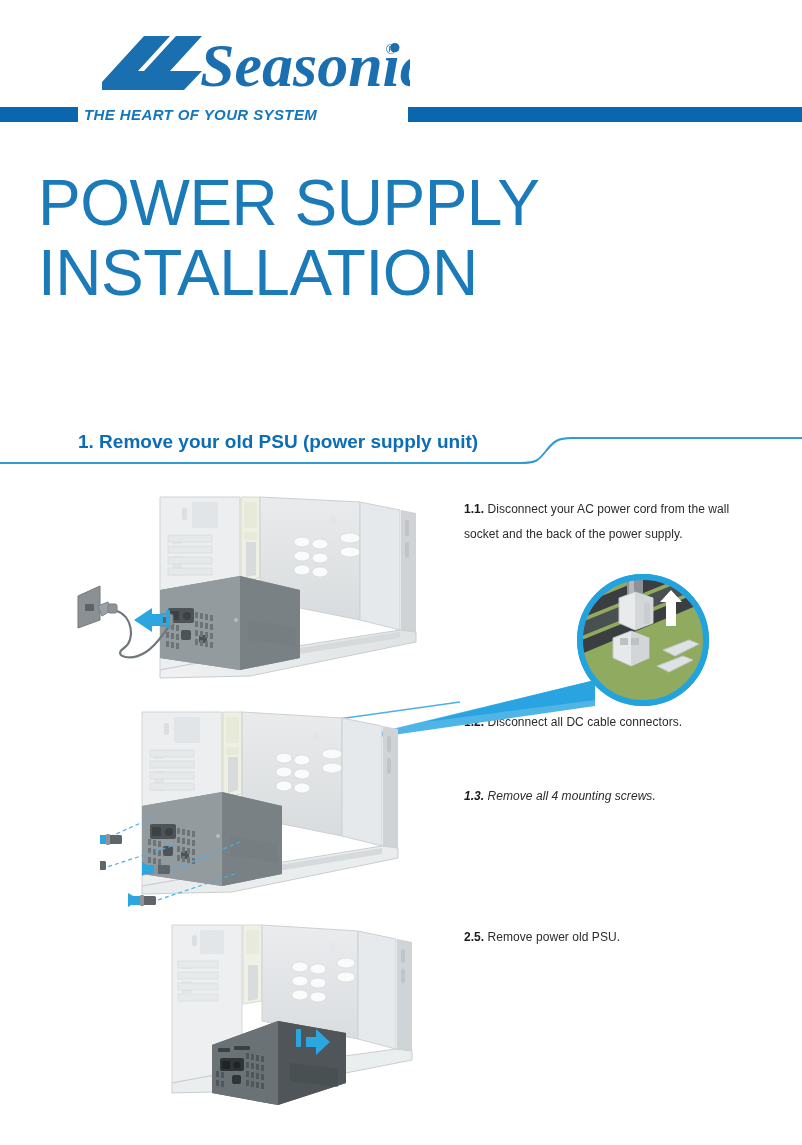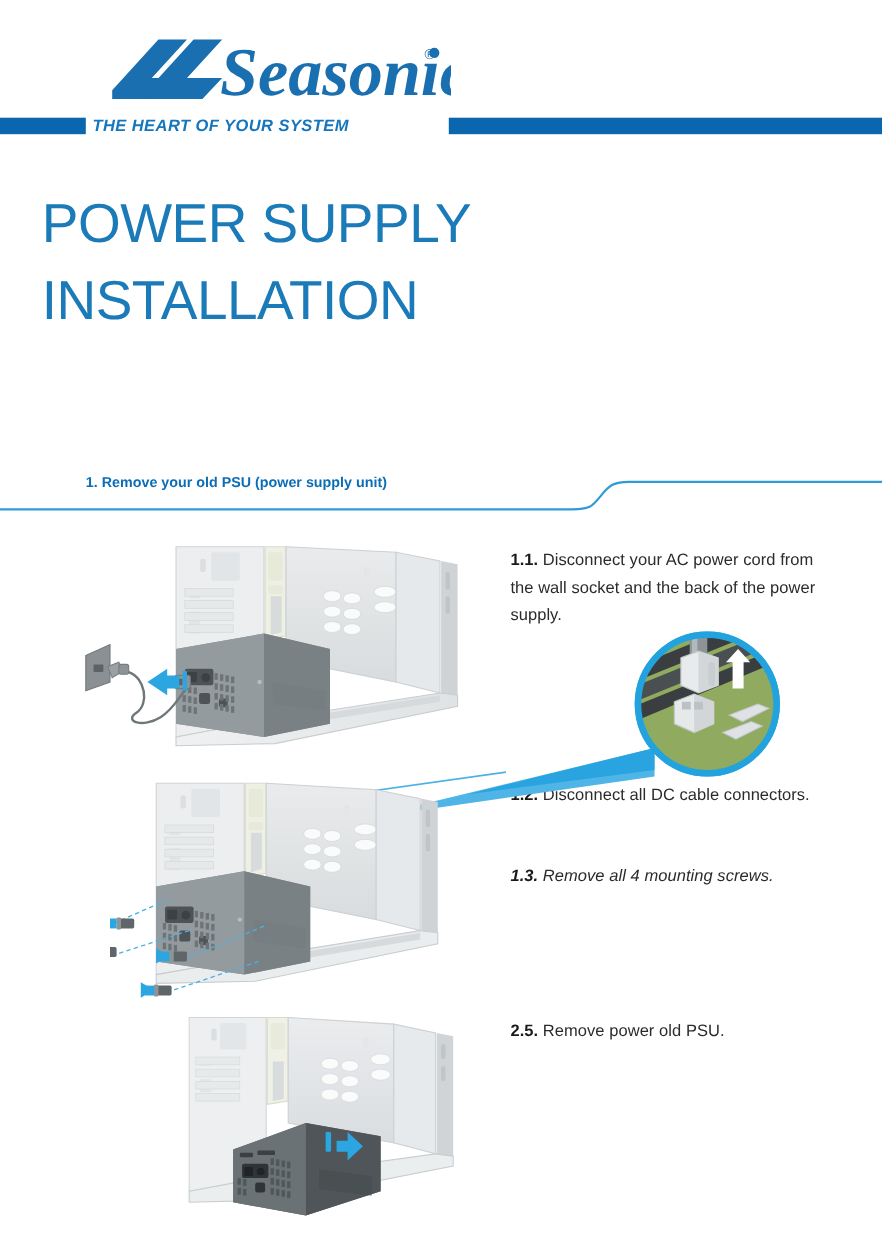--- a/index.html
+++ b/index.html
@@ -63,57 +63,57 @@
     line-height: 20px;
     white-space: nowrap;
   }
 
   
   #page-title {
     position: absolute;
     left: 38px;
     top: 168px;
     width: 560px;
-    font-size: 50px;
+    font-size: 64px;
     line-height: 70px;
     font-weight: 300;
     color: #1b7ab8;
     letter-spacing: -0.5px;
   }
   #page-title .tl { display: block; }
 
   
   #section-block {
     position: absolute;
     left: 0;
     top: 425px;
     width: 802px;
     height: 45px;
   }
   #section-title {
     position: absolute;
     left: 78px;
     top: 6px;
-    font-size: 13px;
+    font-size: 19px;
     font-weight: bold;
     color: #0b6db5;
     white-space: nowrap;
   }
   #section-rule {
     position: absolute;
     left: 0; top: 0;
     width: 802px; height: 45px;
     display: block;
   }
 
   
   .step {
     position: absolute;
     color: #2b2b2b;
-    font-size: 15px;
+    font-size: 12px;
     line-height: 25px;
     letter-spacing: 0.05px;
   }
   .step b { font-weight: bold; color: #1a1a1a; }
   #step-11 { left: 464px; top: 497px; width: 300px; }
   #step-12 { left: 464px; top: 710px; width: 280px; }
   #step-13 { left: 464px; top: 784px; width: 300px; font-style: italic; }
   #step-14 { left: 464px; top: 925px; width: 300px; }
 
   

